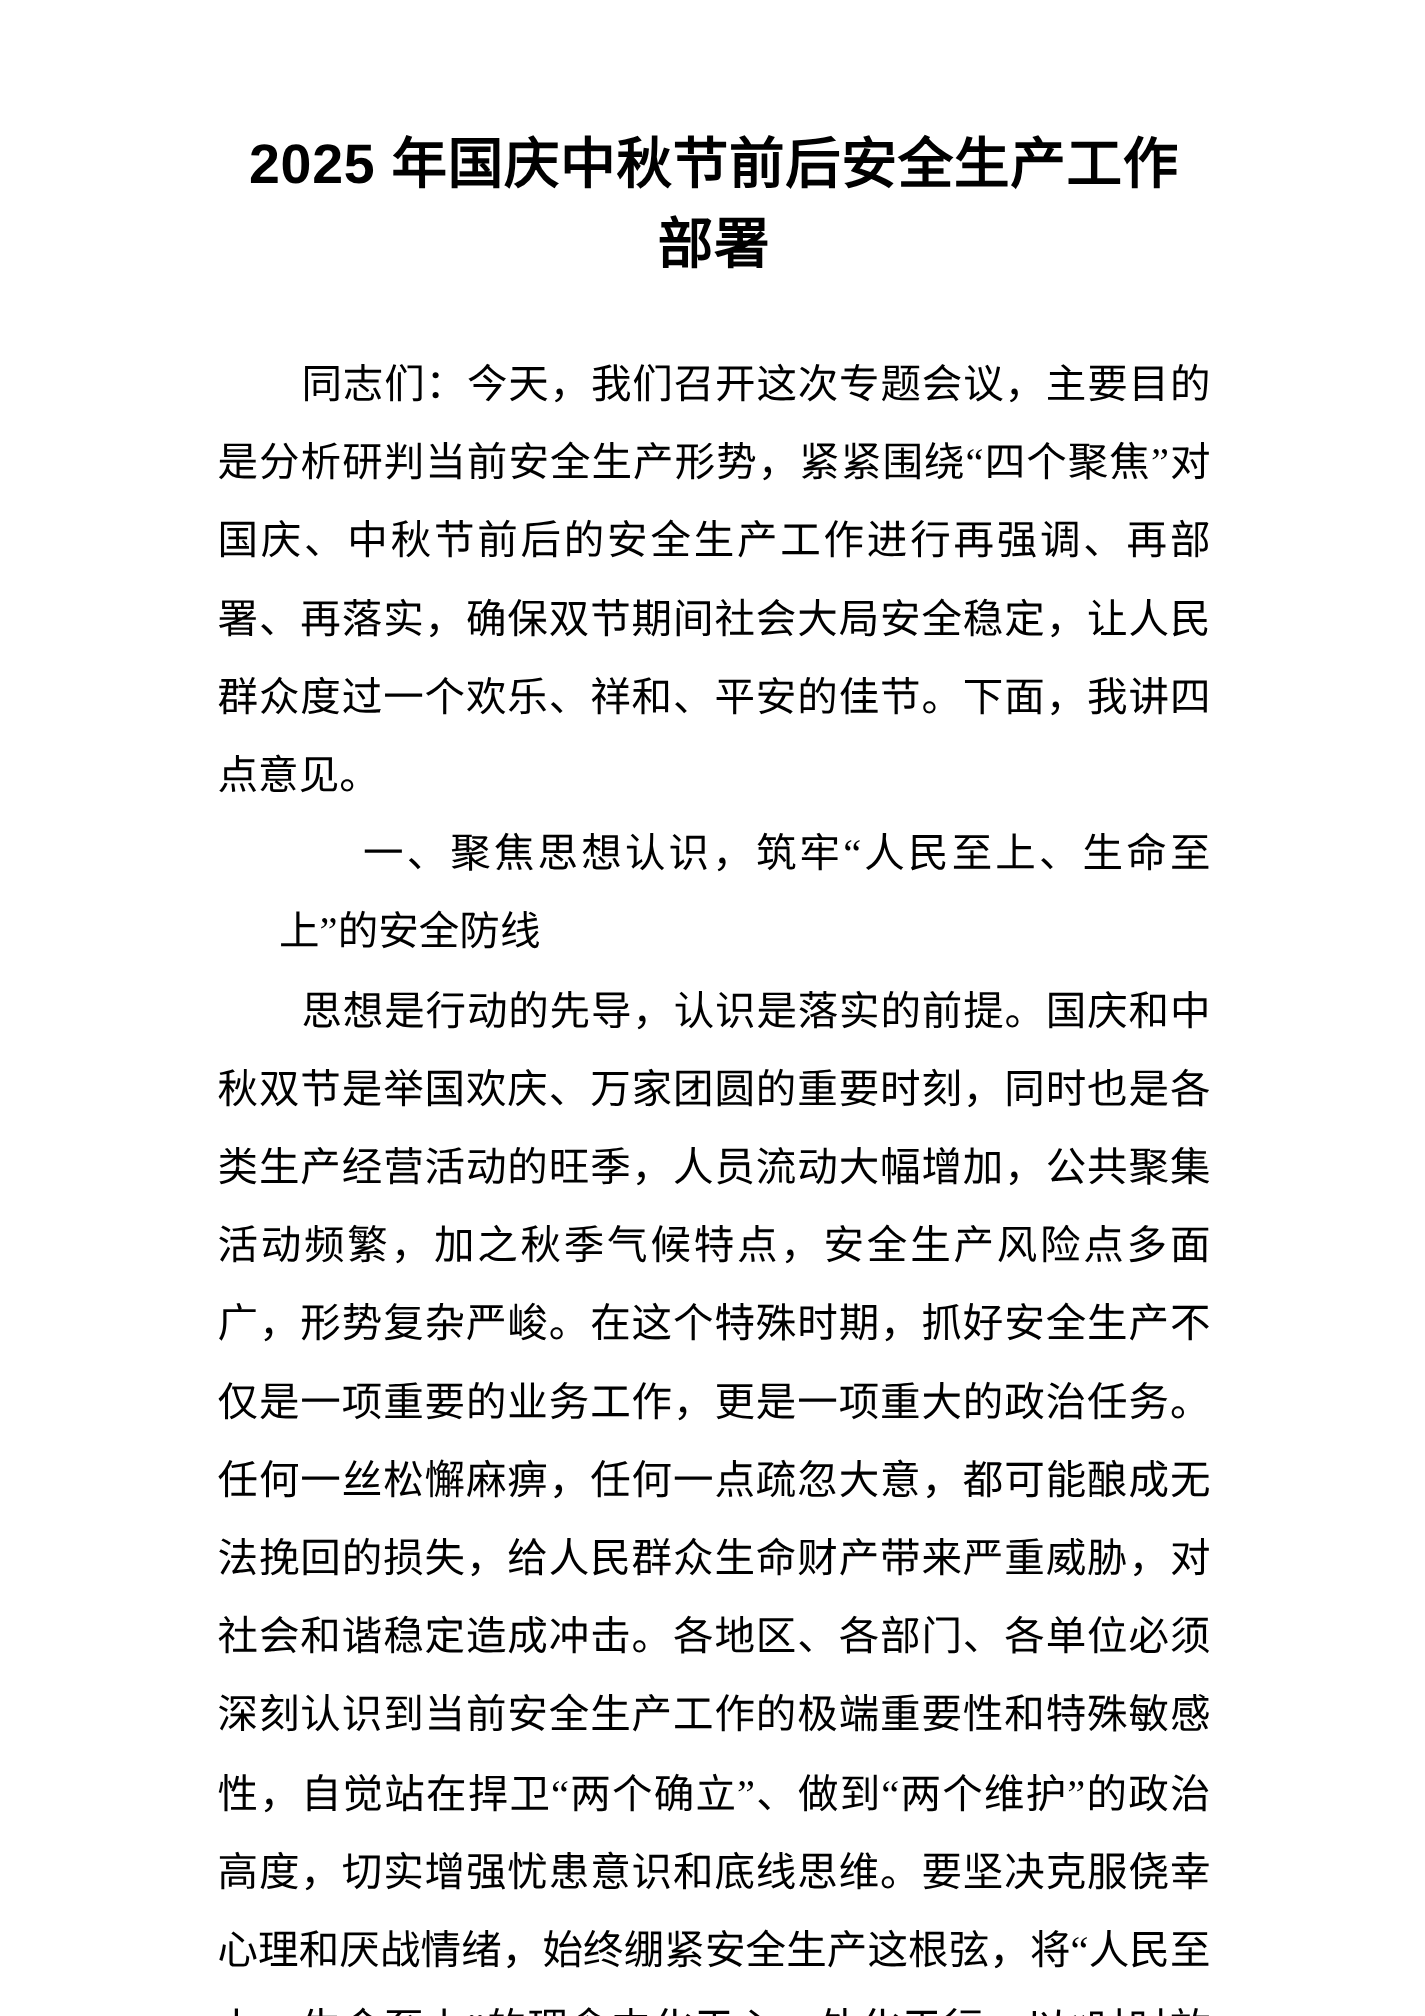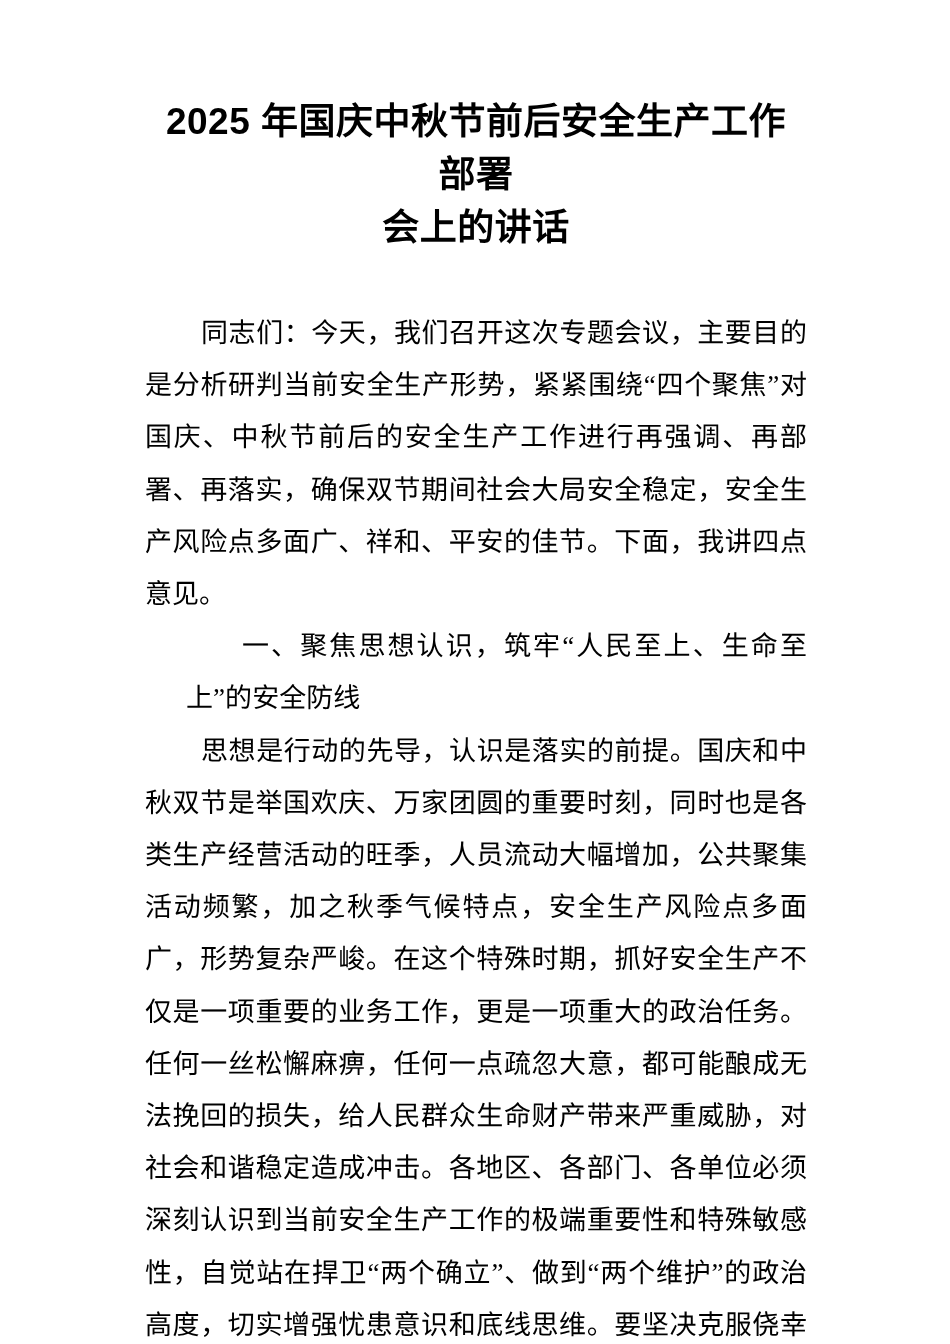--- a/index.html
+++ b/index.html
@@ -20,21 +20,21 @@
 
   .doc-body {
     position: absolute;
     left: 145px;
     top: 0;
     width: 662px;
   }
 
   
   .doc-title {
-    margin: 15px;
+    margin: 3px;
     padding-top: 80px;
     font-family: "Liberation Sans", "DejaVu Sans", sans-serif;
     font-weight: bold;
     font-size: 37px;
     line-height: 53px;
     letter-spacing: 0.5px;
     color: #000000;
     text-align: center;
     word-break: break-all;
   }
@@ -64,25 +64,24 @@
   }
 </style>
 </head>
 <body>
 
 <div class="page">
   <div class="doc-body">
 
     <h1 class="doc-title">
       <span>2025 年国庆中秋节前后安全生产工作部署</span><br>
-      <span>会上的讲话</span>
     </h1>
 
     <div class="title-gap"></div>
 
-    <p class="doc-para">同志们：今天，我们召开这次专题会议，主要目的是分析研判当前安全生产形势，紧紧围绕“四个聚焦”对国庆、中秋节前后的安全生产工作进行再强调、再部署、再落实，确保双节期间社会大局安全稳定，安全生产风险点多面广、祥和、平安的佳节。下面，我讲四点意见。</p>
+    <p class="doc-para">同志们：今天，我们召开这次专题会议，主要目的是分析研判当前安全生产形势，紧紧围绕“四个聚焦”对国庆、中秋节前后的安全生产工作进行再强调、再部署、再落实，确保双节期间社会大局安全稳定，让人民群众度过一个欢乐、祥和、平安的佳节。下面，我讲四点意见。</p>
 
     <p class="doc-para section-heading">一、聚焦思想认识，筑牢“人民至上、生命至上”的安全防线</p>
 
     <p class="doc-para">思想是行动的先导，认识是落实的前提。国庆和中秋双节是举国欢庆、万家团圆的重要时刻，同时也是各类生产经营活动的旺季，人员流动大幅增加，公共聚集活动频繁，加之秋季气候特点，安全生产风险点多面广，形势复杂严峻。在这个特殊时期，抓好安全生产不仅是一项重要的业务工作，更是一项重大的政治任务。任何一丝松懈麻痹，任何一点疏忽大意，都可能酿成无法挽回的损失，给人民群众生命财产带来严重威胁，对社会和谐稳定造成冲击。各地区、各部门、各单位必须深刻认识到当前安全生产工作的极端重要性和特殊敏感性，自觉站在捍卫“两个确立”、做到“两个维护”的政治高度，切实增强忧患意识和底线思维。要坚决克服侥幸心理和厌战情绪，始终绷紧安全生产这根弦，将“人民至上、生命至上”的理念内化于心、外化于行，以“时时放心不下”的责任感，将安全责任扛在肩上、抓在手上，以最高标准、最严要求、最实举</p>
 
   </div>
 </div>
 
 </body></html>

